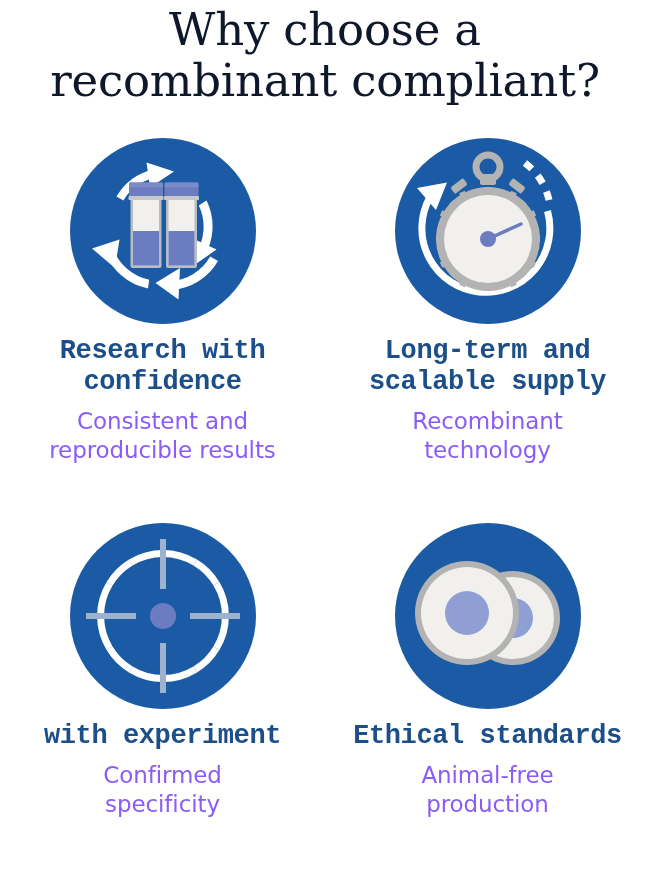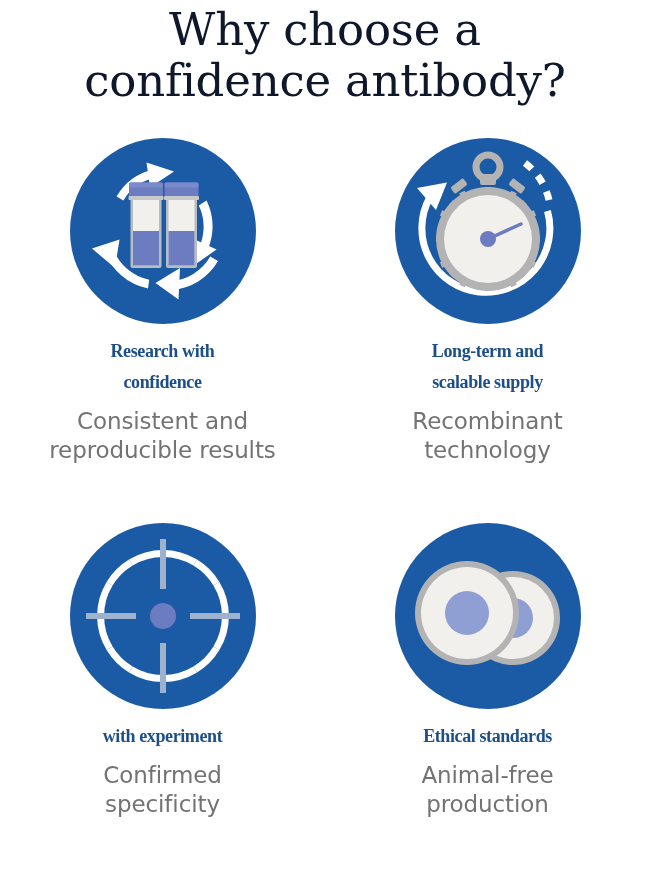--- a/index.html
+++ b/index.html
@@ -61,47 +61,47 @@
     width: 186px;
     height: 186px;
     margin: 10px auto 0 auto;
     position: relative;
   }
   .icon-wrap svg { display: block; width: 186px; height: 186px; }
 
   .heading {
     margin-top: 12px;
     color: #1c4f87;
-    font-family: Liberation Serif, serif;
+    font-family: Liberation Mono, monospace;
     font-weight: bold;
-    font-size: 18px;
+    font-size: 27px;
     line-height: 31px;
     letter-spacing: -0.4px;
     padding: 0 2px;
   }
   .subtext {
     margin-top: 9px;
-    color: #737373;
+    color: #8b5cf6;
     font-family: "DejaVu Sans", sans-serif;
     font-weight: 400;
     font-size: 23px;
     line-height: 29px;
     letter-spacing: -0.1px;
     padding: 0 4px;
   }
   .subtext .line, .heading .line { display: block; }
 </style>
 </head>
 <body>
 
 <div id="infographic">
 
   <div class="title">
     <span class="line">Why choose a</span>
-    <span class="line">confidence antibody?</span>
+    <span class="line">recombinant compliant?</span>
   </div>
 
   <div class="grid">
 
     <div class="cell c0">
       <div class="icon-wrap">
         <svg viewBox="0 0 186 186" xmlns="http://www.w3.org/2000/svg">
           <circle cx="93" cy="93" r="93" fill="#1b5ba6"></circle>
           <g fill="#ffffff">
 

